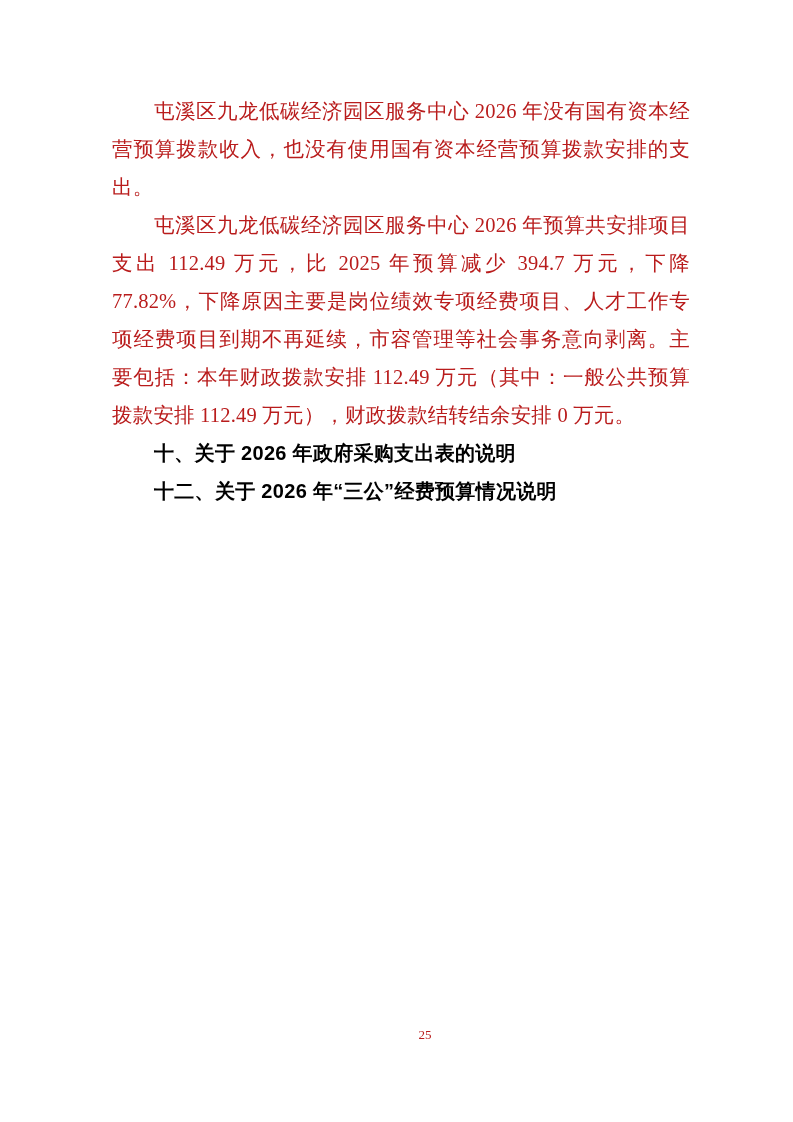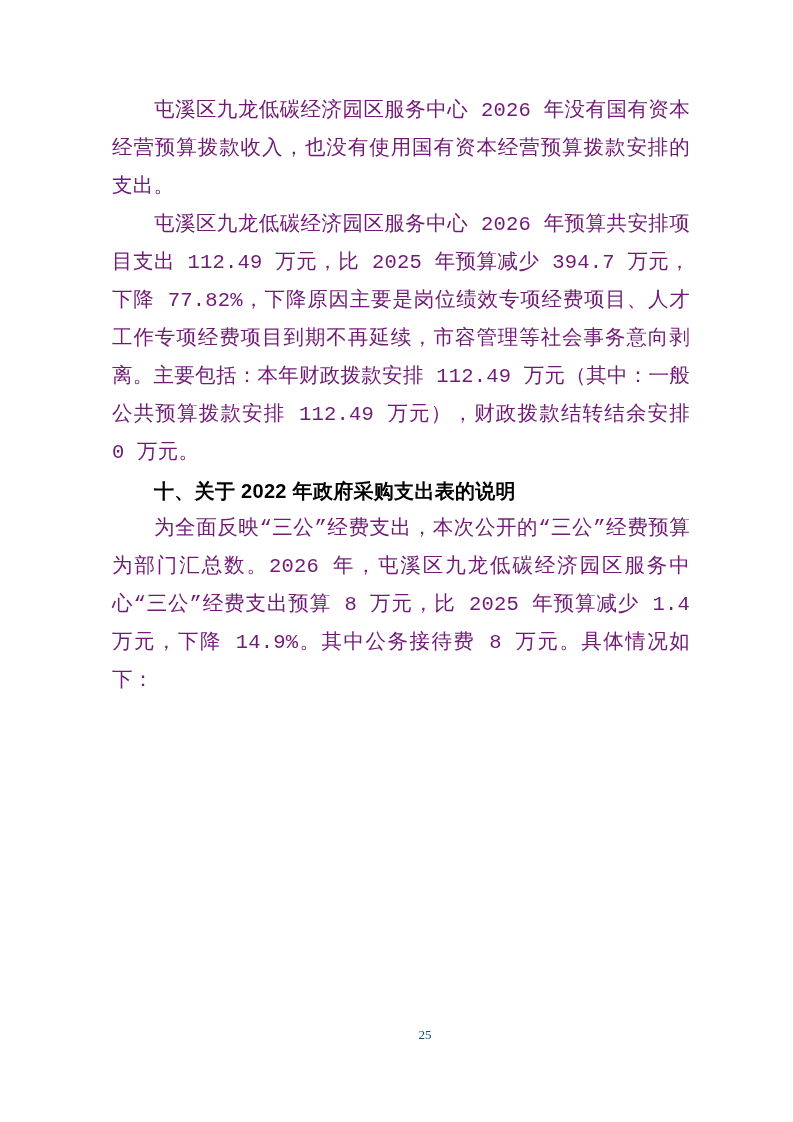--- a/index.html
+++ b/index.html
@@ -16,24 +16,24 @@
     box-sizing: border-box;
     overflow: hidden;
   }
   .content {
     position: absolute;
     left: 112px;
     top: 92px;
     width: 578px;
   }
   .para {
-    font-family: Liberation Mono, monospace;
+    font-family: Liberation Serif, serif;
     font-size: 20.5px;
     line-height: 38px;
-    color: #701a75;
+    color: #b91c1c;
     text-align: justify;
     text-justify: inter-ideograph;
     margin: 0 0 0 0;
     letter-spacing: 0.2px;
   }
   .para.indent {
     text-indent: 42px;
   }
   .heading {
     font-family: "Liberation Sans", "DejaVu Sans", sans-serif;
@@ -46,39 +46,39 @@
     letter-spacing: 0.3px;
   }
   .page-number {
     position: absolute;
     left: 13px;
     right: 0;
     top: 1027px;
     text-align: center;
     font-family: "Liberation Serif", "DejaVu Serif", serif;
     font-size: 13px;
-    color: #0c4a6e;
+    color: #b91c1c;
     margin-left: 44px;
   }
 </style>
 </head>
 <body>
 
 <div class="page">
   <div class="content">
 
     <p class="para indent">屯溪区九龙低碳经济园区服务中心 2026 年没有国有资本经营预算拨款收入，也没有使用国有资本经营预算拨款安排的支出。</p>
 
 
     <p class="para indent">屯溪区九龙低碳经济园区服务中心 2026 年预算共安排项目支出 112.49 万元，比 2025 年预算减少 394.7 万元，下降 77.82%，下降原因主要是岗位绩效专项经费项目、人才工作专项经费项目到期不再延续，市容管理等社会事务意向剥离。主要包括：本年财政拨款安排 112.49 万元（其中：一般公共预算拨款安排 112.49 万元），财政拨款结转结余安排 0 万元。</p>
 
-    <p class="heading">十、关于 2022 年政府采购支出表的说明</p>
+    <p class="heading">十、关于 2026 年政府采购支出表的说明</p>
 
 
 
 
+    <p class="heading">十二、关于 2026 年“三公”经费预算情况说明</p>
 
-    <p class="para indent">为全面反映“三公”经费支出，本次公开的“三公”经费预算为部门汇总数。2026 年，屯溪区九龙低碳经济园区服务中心“三公”经费支出预算 8 万元，比 2025 年预算减少 1.4 万元，下降 14.9%。其中公务接待费 8 万元。具体情况如下：</p>
 
   </div>
 
   <div class="page-number">25</div>
 </div>
 
 </body></html>

